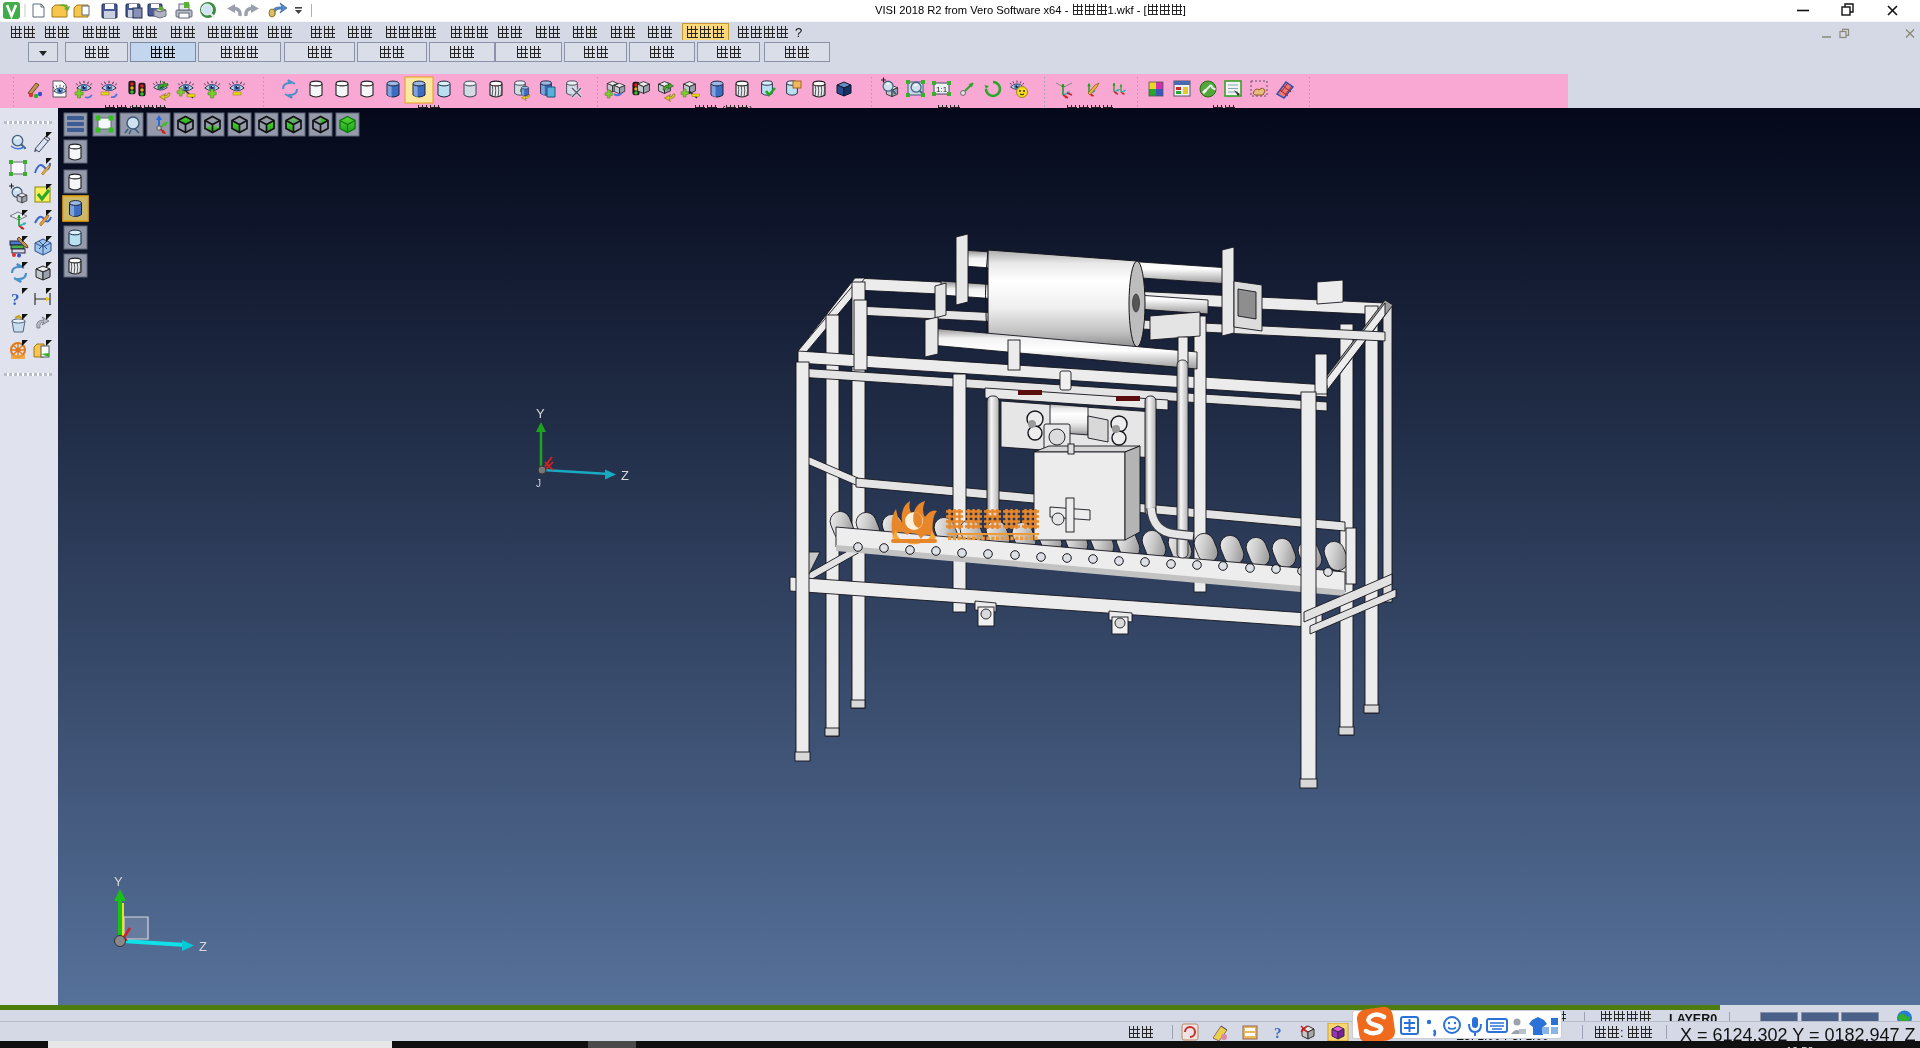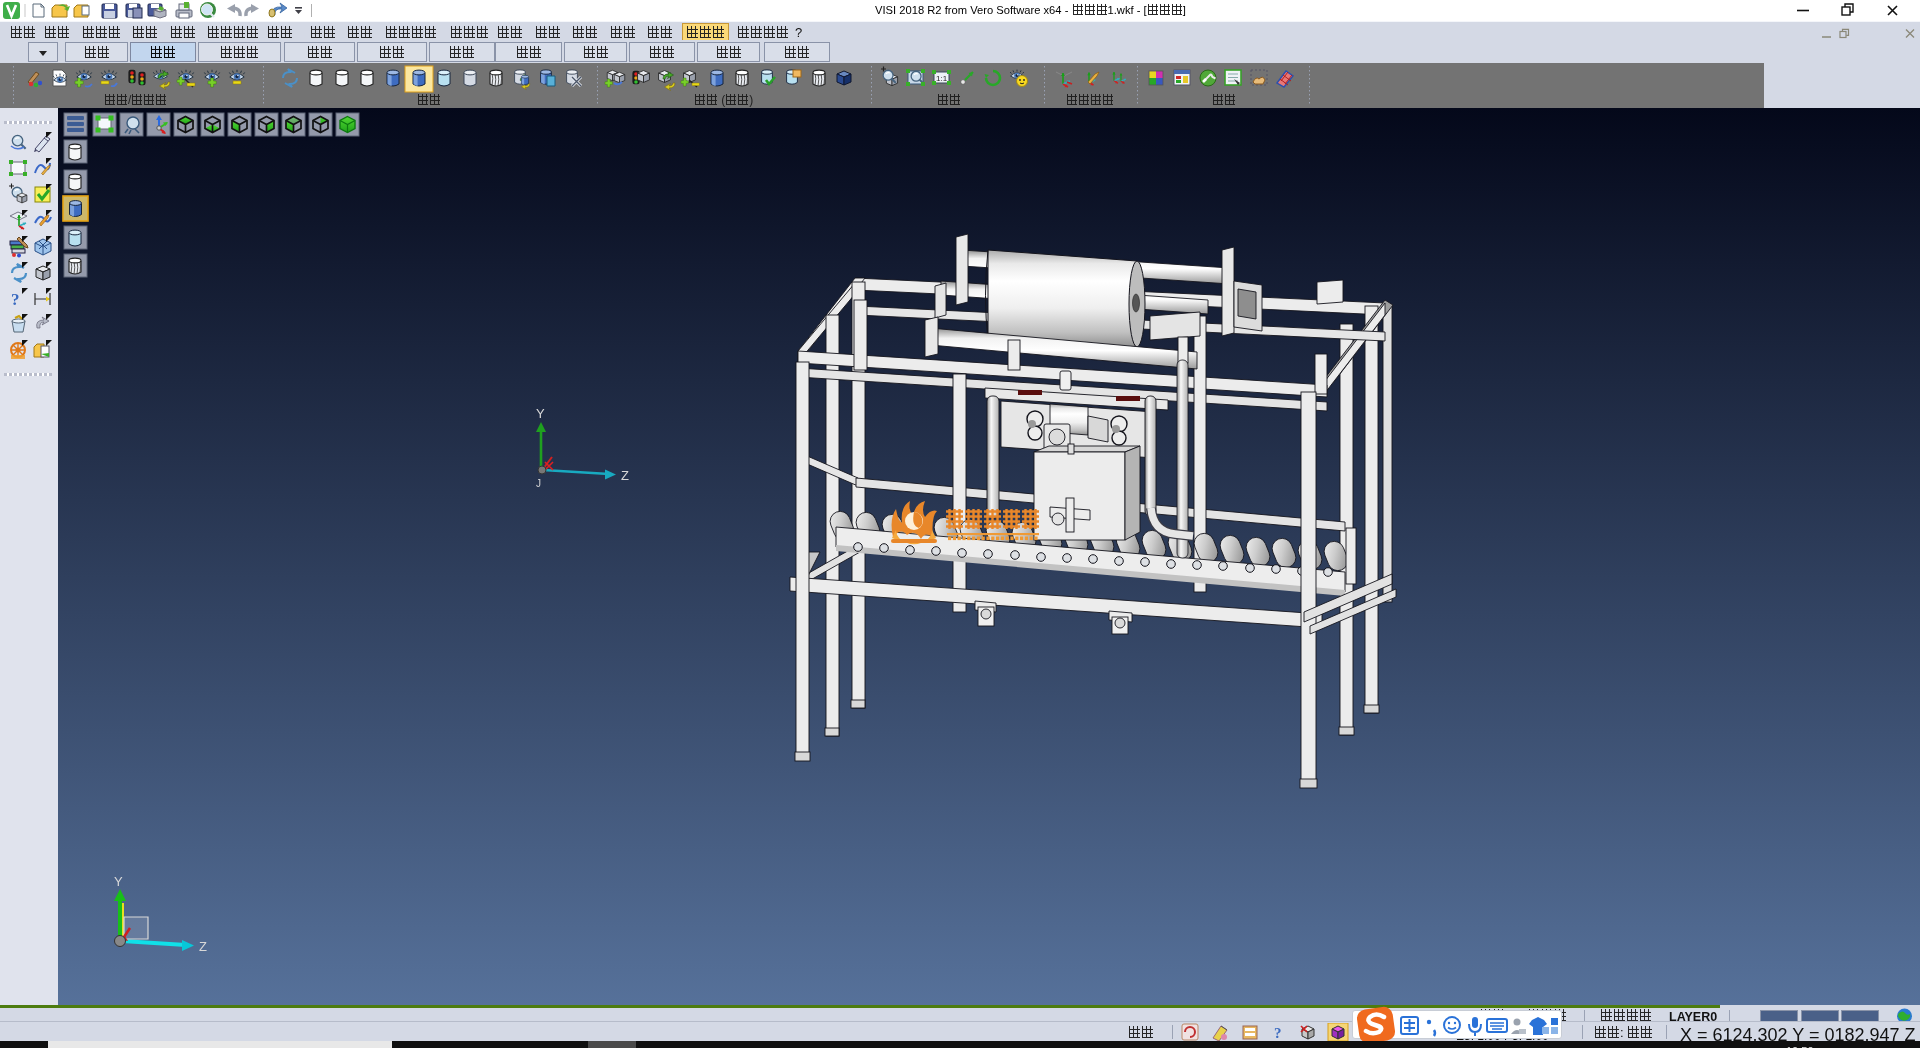--- a/index.html
+++ b/index.html
@@ -17,29 +17,29 @@
  repeating-linear-gradient(90deg,#000 0 1.4px,transparent 1.4px 4px)}
 .cj.s{width:10px;height:11px}
 
 #menu{left:0;top:21px;width:1920px;height:19px;background:#d4d9e5;border-top:1px solid #f4f6fa}
 .mi{position:absolute;top:3px;font-size:13px;color:#111}
 
 #tabs{left:0;top:40px;width:1920px;height:23px;background:#d4d9e5}
 .tab{position:absolute;top:2px;height:20px;border:1px solid #8a93a8;background:#d9dee9;text-align:center;padding-top:2px;font-size:13px;color:#111}
 .tab.sel{background:#c2d6ee;border-color:#7e88a0}
 
-#ribbon{left:0;top:63px;width:1764px;height:45px;background:#737373}
+#ribbon{left:0;top:74px;width:1568px;height:45px;background:#f9a8d4}
 .glabel{position:absolute;top:30px;font-size:12px;color:#222;text-align:center}
 
 #mainarea{left:0;top:108px;width:1920px;height:897px}
 #sidebar{left:0;top:0;width:58px;height:897px;background:#e0e3ed}
 .grip{position:absolute;left:4px;width:48px;height:3px;background:repeating-linear-gradient(90deg,#b8bccb 0 3px,#fff 3px 5px)}
 #vp{left:58px;top:0;width:1862px;height:897px;background:linear-gradient(#04081a 0%,#56719a 100%)}
 
-#st1{left:0;top:1005px;width:1720px;height:16px;background:#d4d9e5;border-top:3px solid #4d7c0f;font-size:12px;color:#111}
+#st1{left:0;top:1005px;width:1720px;height:16px;background:#d4d9e5;border-top:5px solid #4d7c0f;font-size:12px;color:#111}
 #st2{left:0;top:1021px;width:1920px;height:20px;background:#d4d9e5;border-top:1px solid #b6bcca;font-size:13px;color:#111}
 #st3{left:0;top:1041px;width:1920px;height:7px;background:#101010}
 .vsep{position:absolute;width:1px;background:#9aa2b4}
 </style></head>
 <body>
 <div id="win">
   <div class="abs" id="title">
     <svg class="abs" style="left:0;top:0" width="330" height="21" viewBox="0 0 330 21">
       <rect x="3" y="2" width="17" height="17" rx="3" fill="#3fae49"></rect>
       <path d="M7 5 L11.5 16 L16 5" stroke="#fff" stroke-width="2.6" fill="none"></path>

